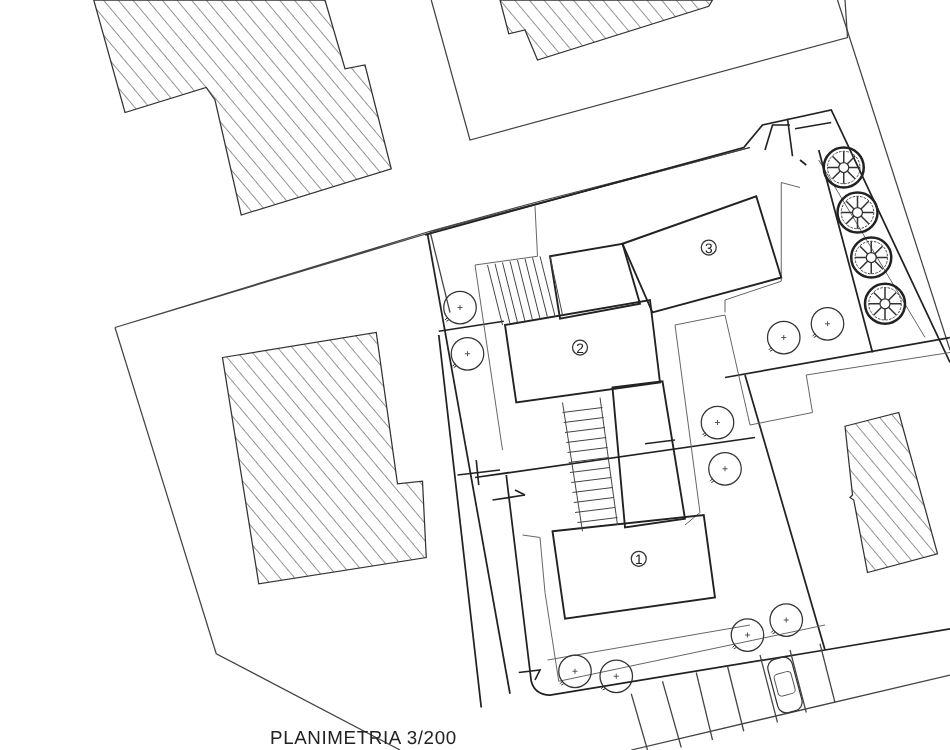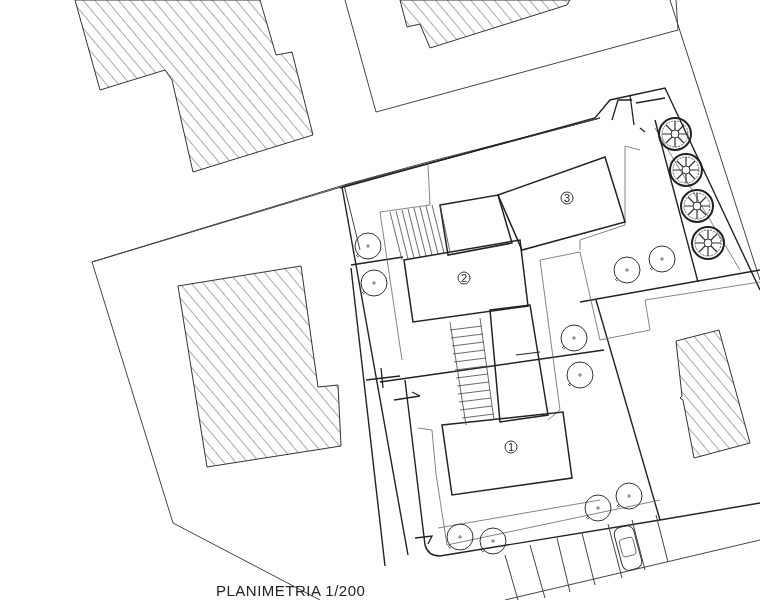--- a/index.html
+++ b/index.html
@@ -159,13 +159,13 @@
     <polyline points="612,120 618,100 632,100"></polyline>
     <line x1="630" y1="95" x2="634" y2="125"></line>
     <line x1="636" y1="103" x2="665" y2="98"></line>
     <polyline points="640,128 645,132"></polyline>
   </g>
   <g stroke="#222" stroke-width="1.3" fill="none">
     <polyline points="415,538 432,536 428,544"></polyline>
   </g>
 </svg>
 
-<div class="title">PLANIMETRIA 1/200</div>
+<div class="title">PLANIMETRIA 3/200</div>
 
 </body></html>

